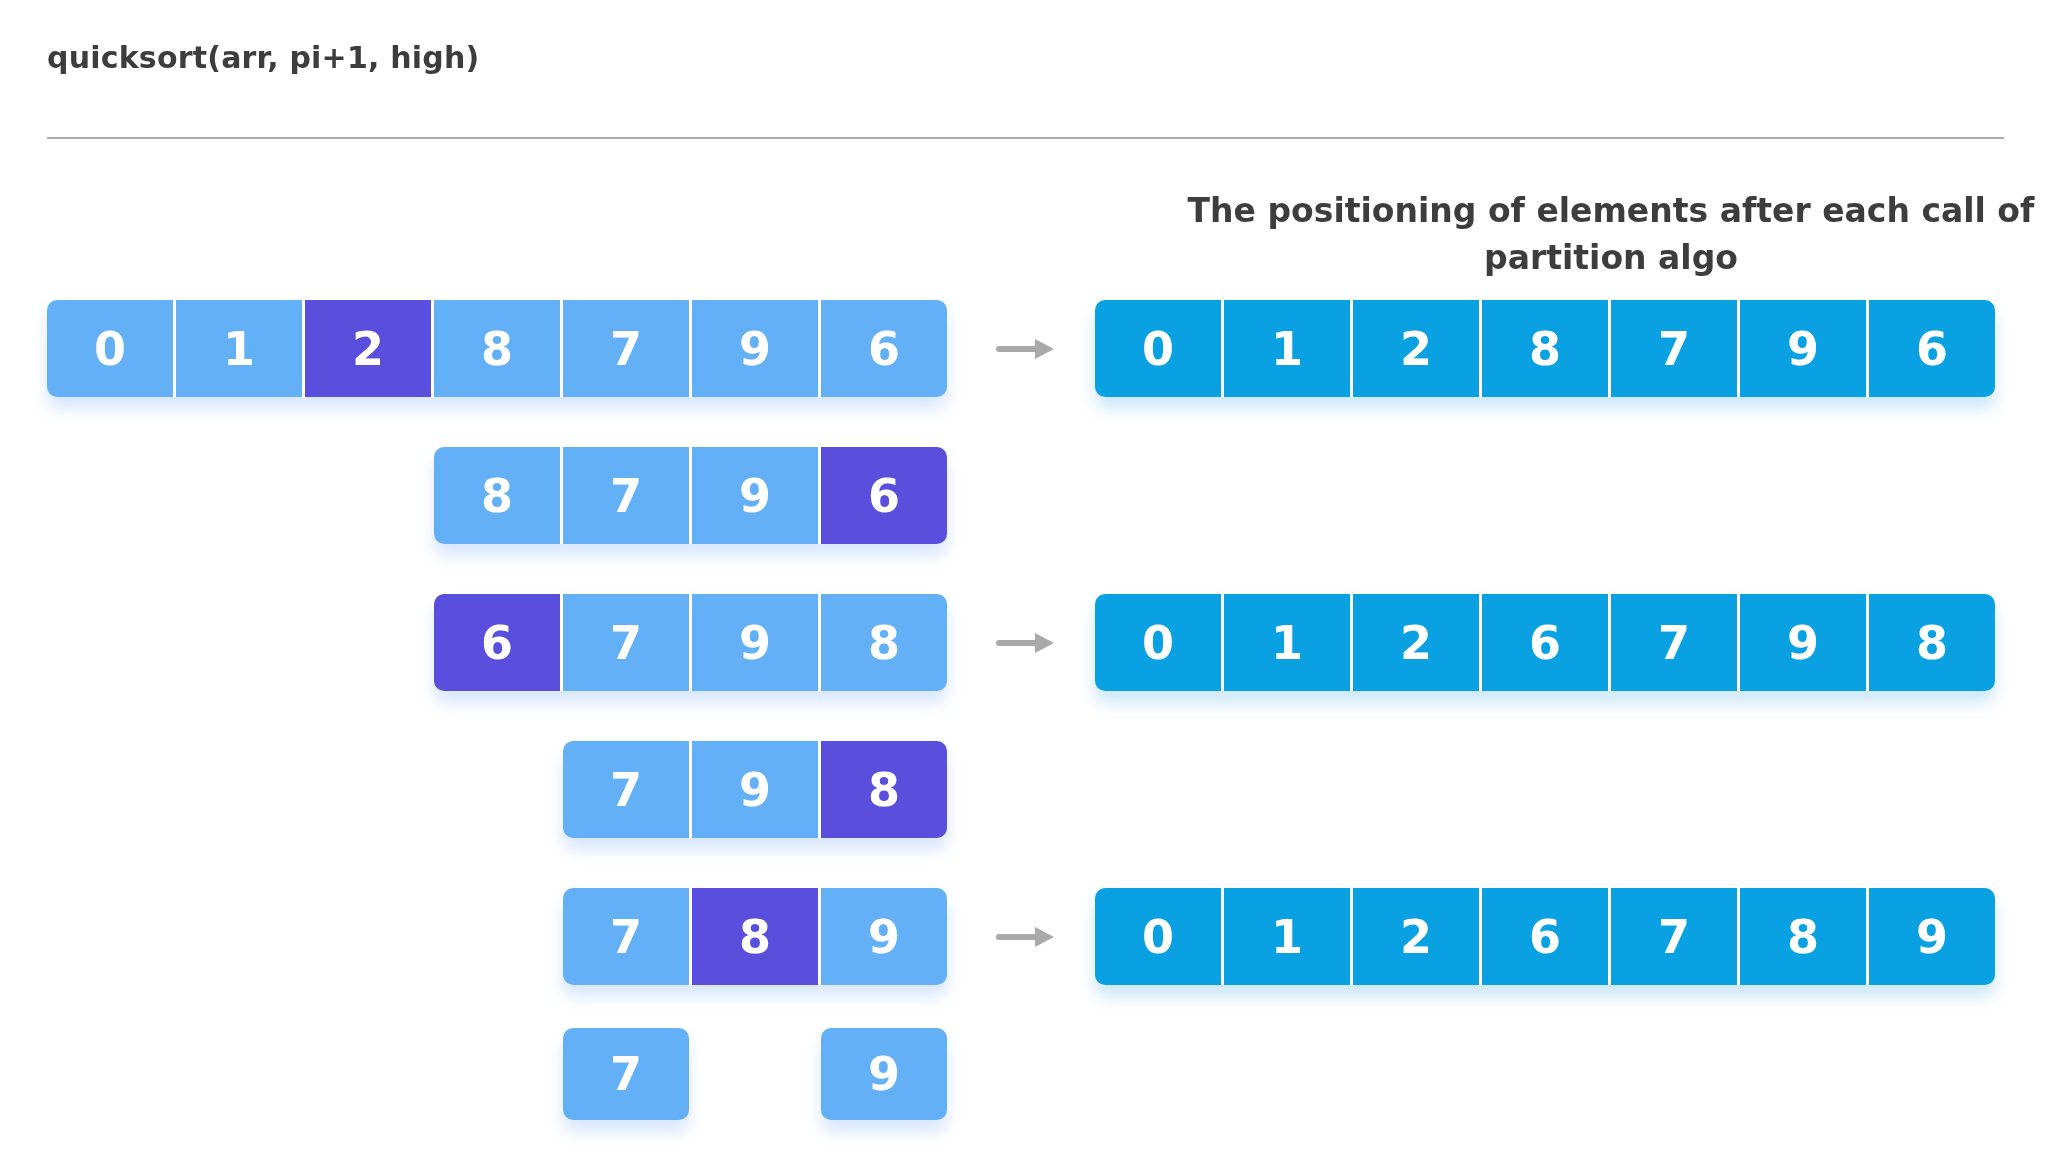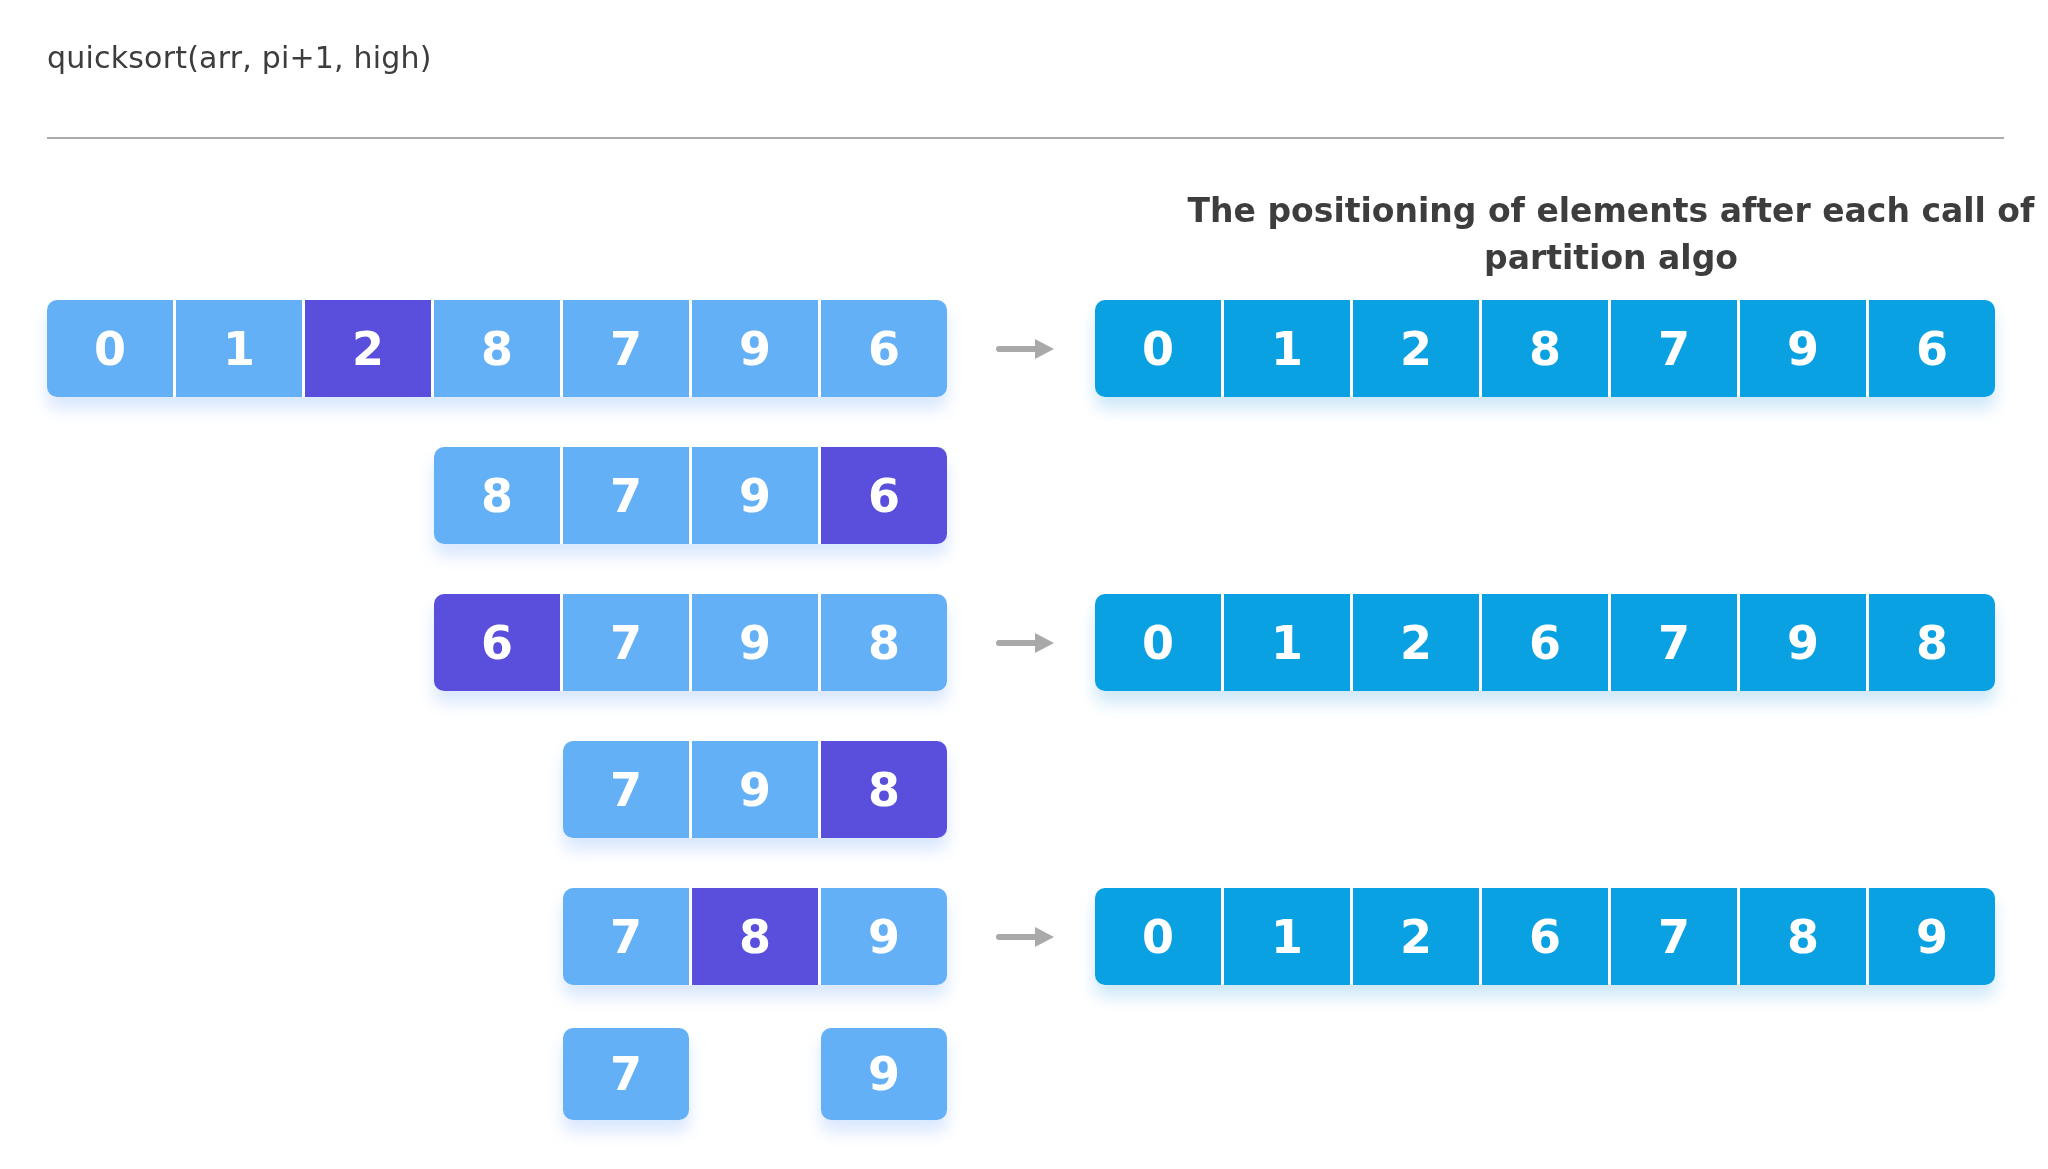--- a/index.html
+++ b/index.html
@@ -3,21 +3,21 @@
 <meta charset="utf-8">
 <style>
   html,body{margin:0;padding:0;}
   body{
     width:2048px;height:1169px;position:relative;background:#ffffff;
     font-family:"DejaVu Sans","Liberation Sans",sans-serif;
     -webkit-font-smoothing:antialiased;overflow:hidden;
   }
   .title{
     position:absolute;left:47px;top:40px;
-    font-size:30px;font-weight:400;color:var(--text-dark,#3d3d3d);
+    font-size:30px;font-weight:700;color:var(--text-dark,#3d3d3d);
     letter-spacing:.2px;white-space:nowrap;
   }
   .divider{
     position:absolute;left:47px;top:137px;width:1957px;height:2px;
     background:var(--divider,#ababab);
   }
   .heading{
     position:absolute;left:1156px;top:188px;width:910px;
     text-align:center;font-size:33px;font-weight:700;
     color:var(--text-dark,#3d3d3d);line-height:1.42;

